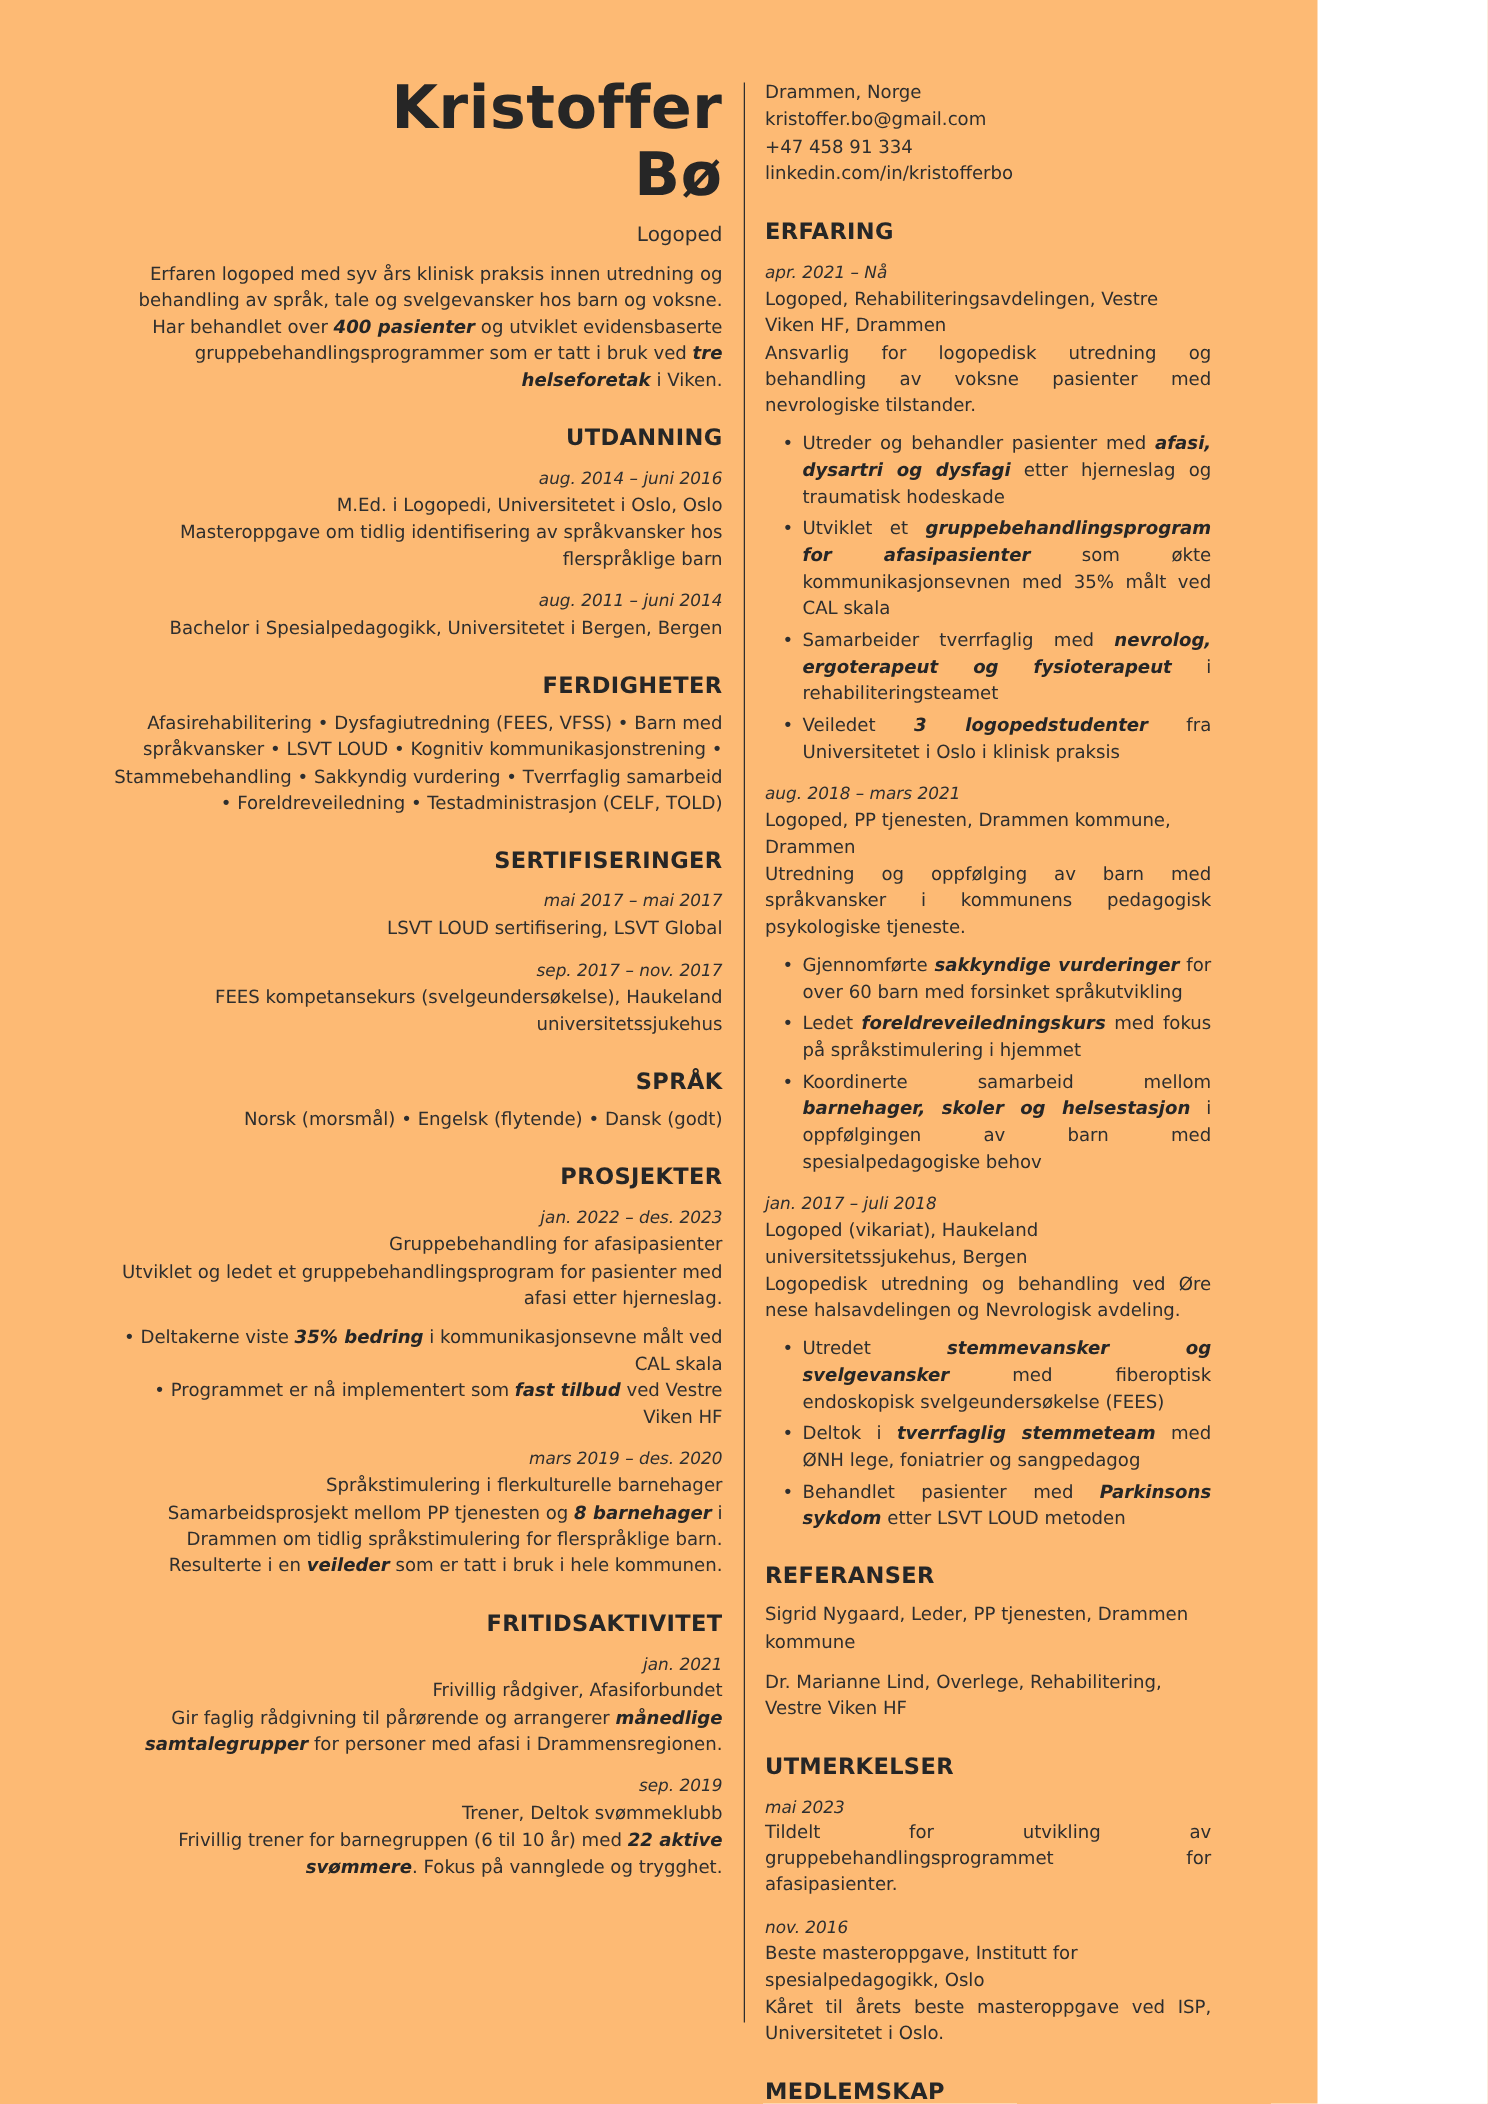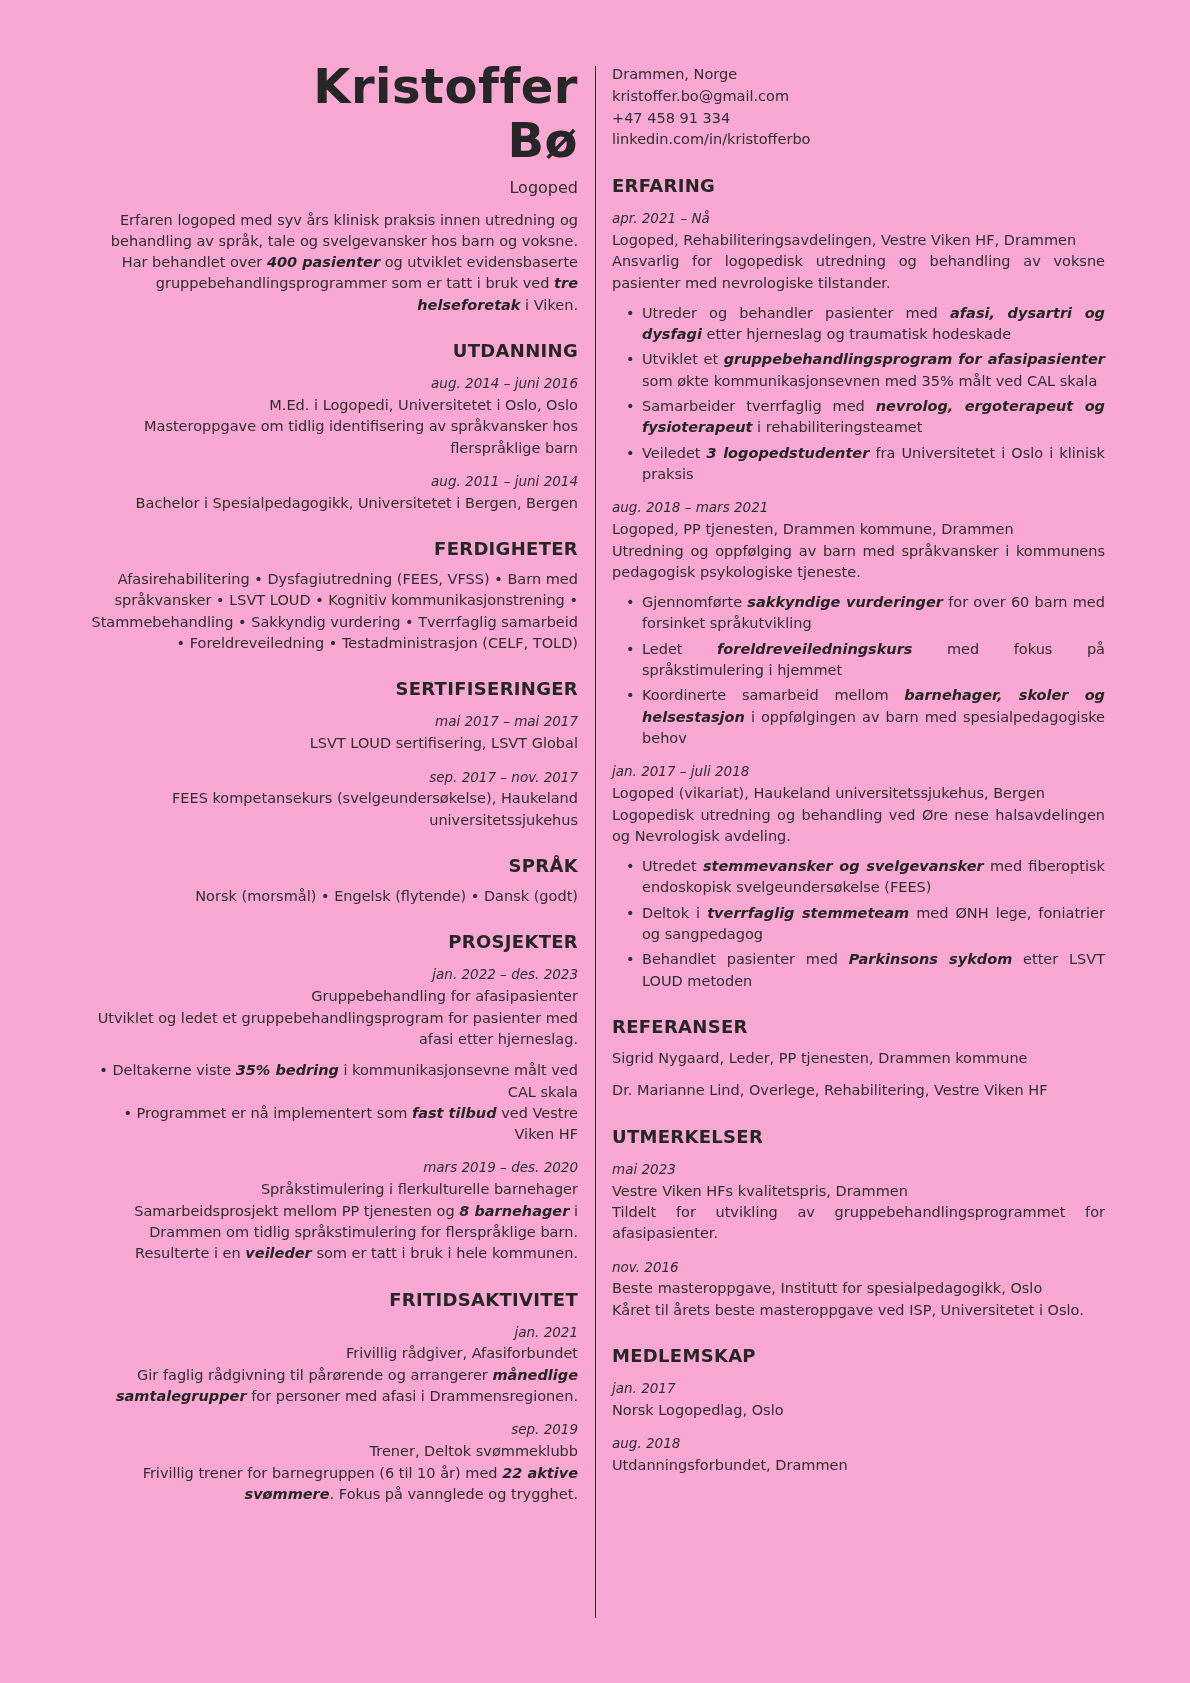--- a/index.html
+++ b/index.html
@@ -1,17 +1,17 @@
 <!DOCTYPE html>
 <html lang="no"><head>
 <meta charset="utf-8">
 <style>
   html,body{margin:0;padding:0;background:#ffffff;}
   .page{
-    width:1190px;height:1683px;background:#f9a8d4;overflow:hidden;
+    width:1054px;height:1683px;background:#fdba74;overflow:hidden;
     color:#2e2e2e;font-family:"DejaVu Sans","Liberation Sans",sans-serif;
     box-sizing:border-box;
   }
   .container{display:flex;align-items:flex-start;padding:60px 85px 0 85px;box-sizing:border-box;}
   .col-left{width:493px;flex:none;text-align:right;}
   .divider{flex:none;width:1px;height:1552px;background:#2e2e2e;margin:6px 16px 0 17px;}
   .col-right{flex:1;min-width:0;text-align:left;}
 
   .name{margin:0;font-size:48px;line-height:1.12;font-weight:800;color:#262626;letter-spacing:.5px;}
   .name-line{display:block;}
@@ -174,21 +174,20 @@
       <section>
         <h2 class="sec-h">REFERANSER</h2>
         <div class="ref-line">Sigrid Nygaard, Leder, PP tjenesten, Drammen kommune</div>
         <div class="ref-line">Dr. Marianne Lind, Overlege, Rehabilitering, Vestre Viken HF</div>
       </section>
 
       <section>
         <h2 class="sec-h">UTMERKELSER</h2>
         <div class="entry">
           <div class="date">mai 2023</div>
-          <div class="entry-title">Vestre Viken HFs kvalitetspris, Drammen</div>
           <div class="desc">Tildelt for utvikling av gruppebehandlingsprogrammet for afasipasienter.</div>
         </div>
         <div class="entry">
           <div class="date">nov. 2016</div>
           <div class="entry-title">Beste masteroppgave, Institutt for spesialpedagogikk, Oslo</div>
           <div class="desc">Kåret til årets beste masteroppgave ved ISP, Universitetet i Oslo.</div>
         </div>
       </section>
 
       <section>

